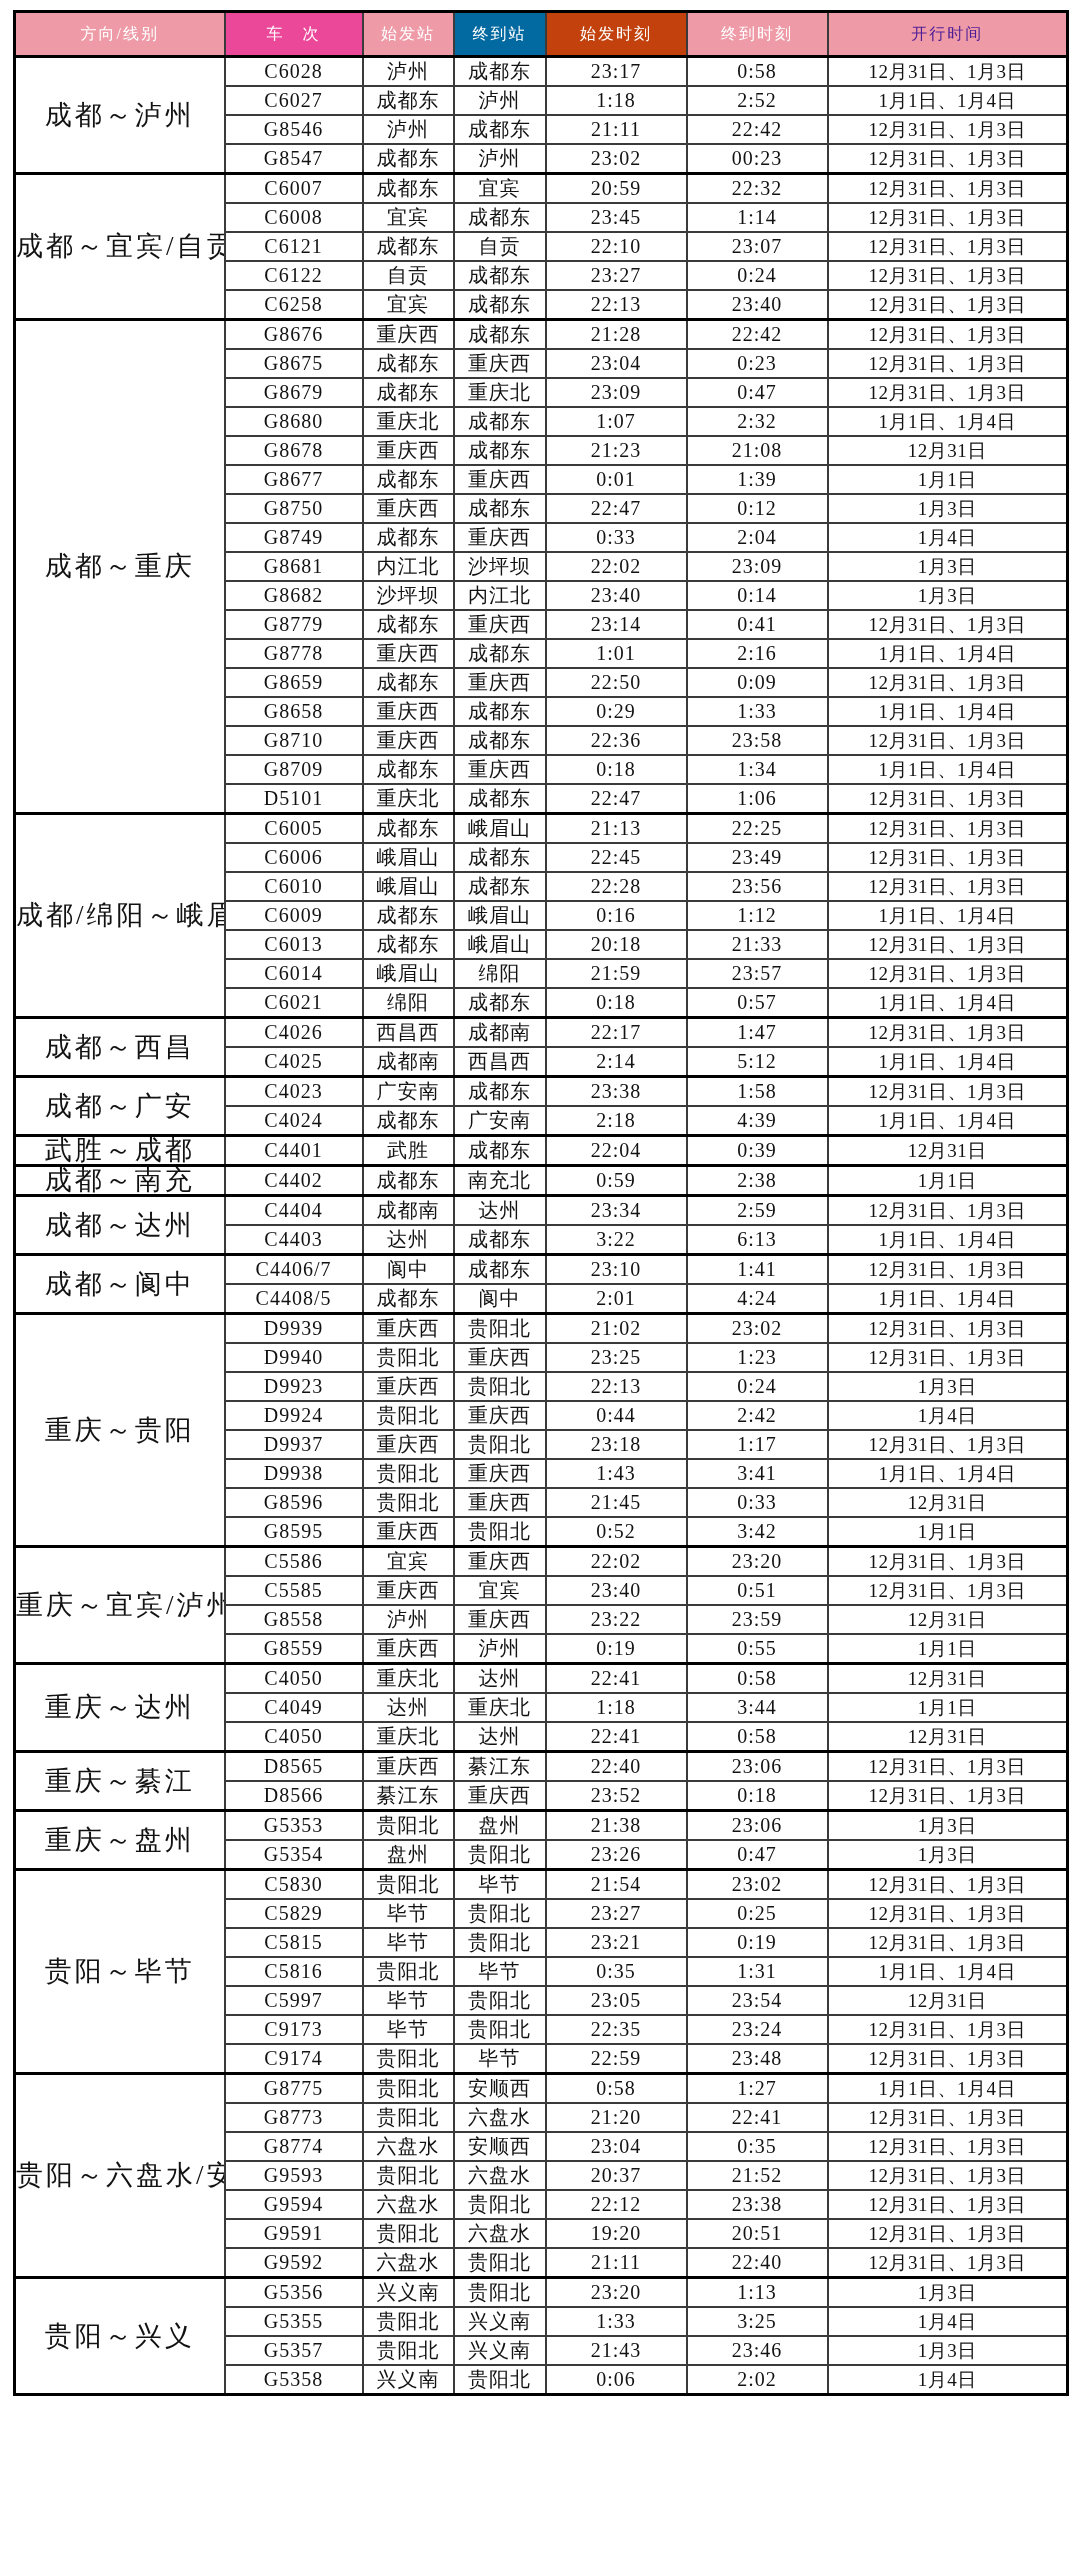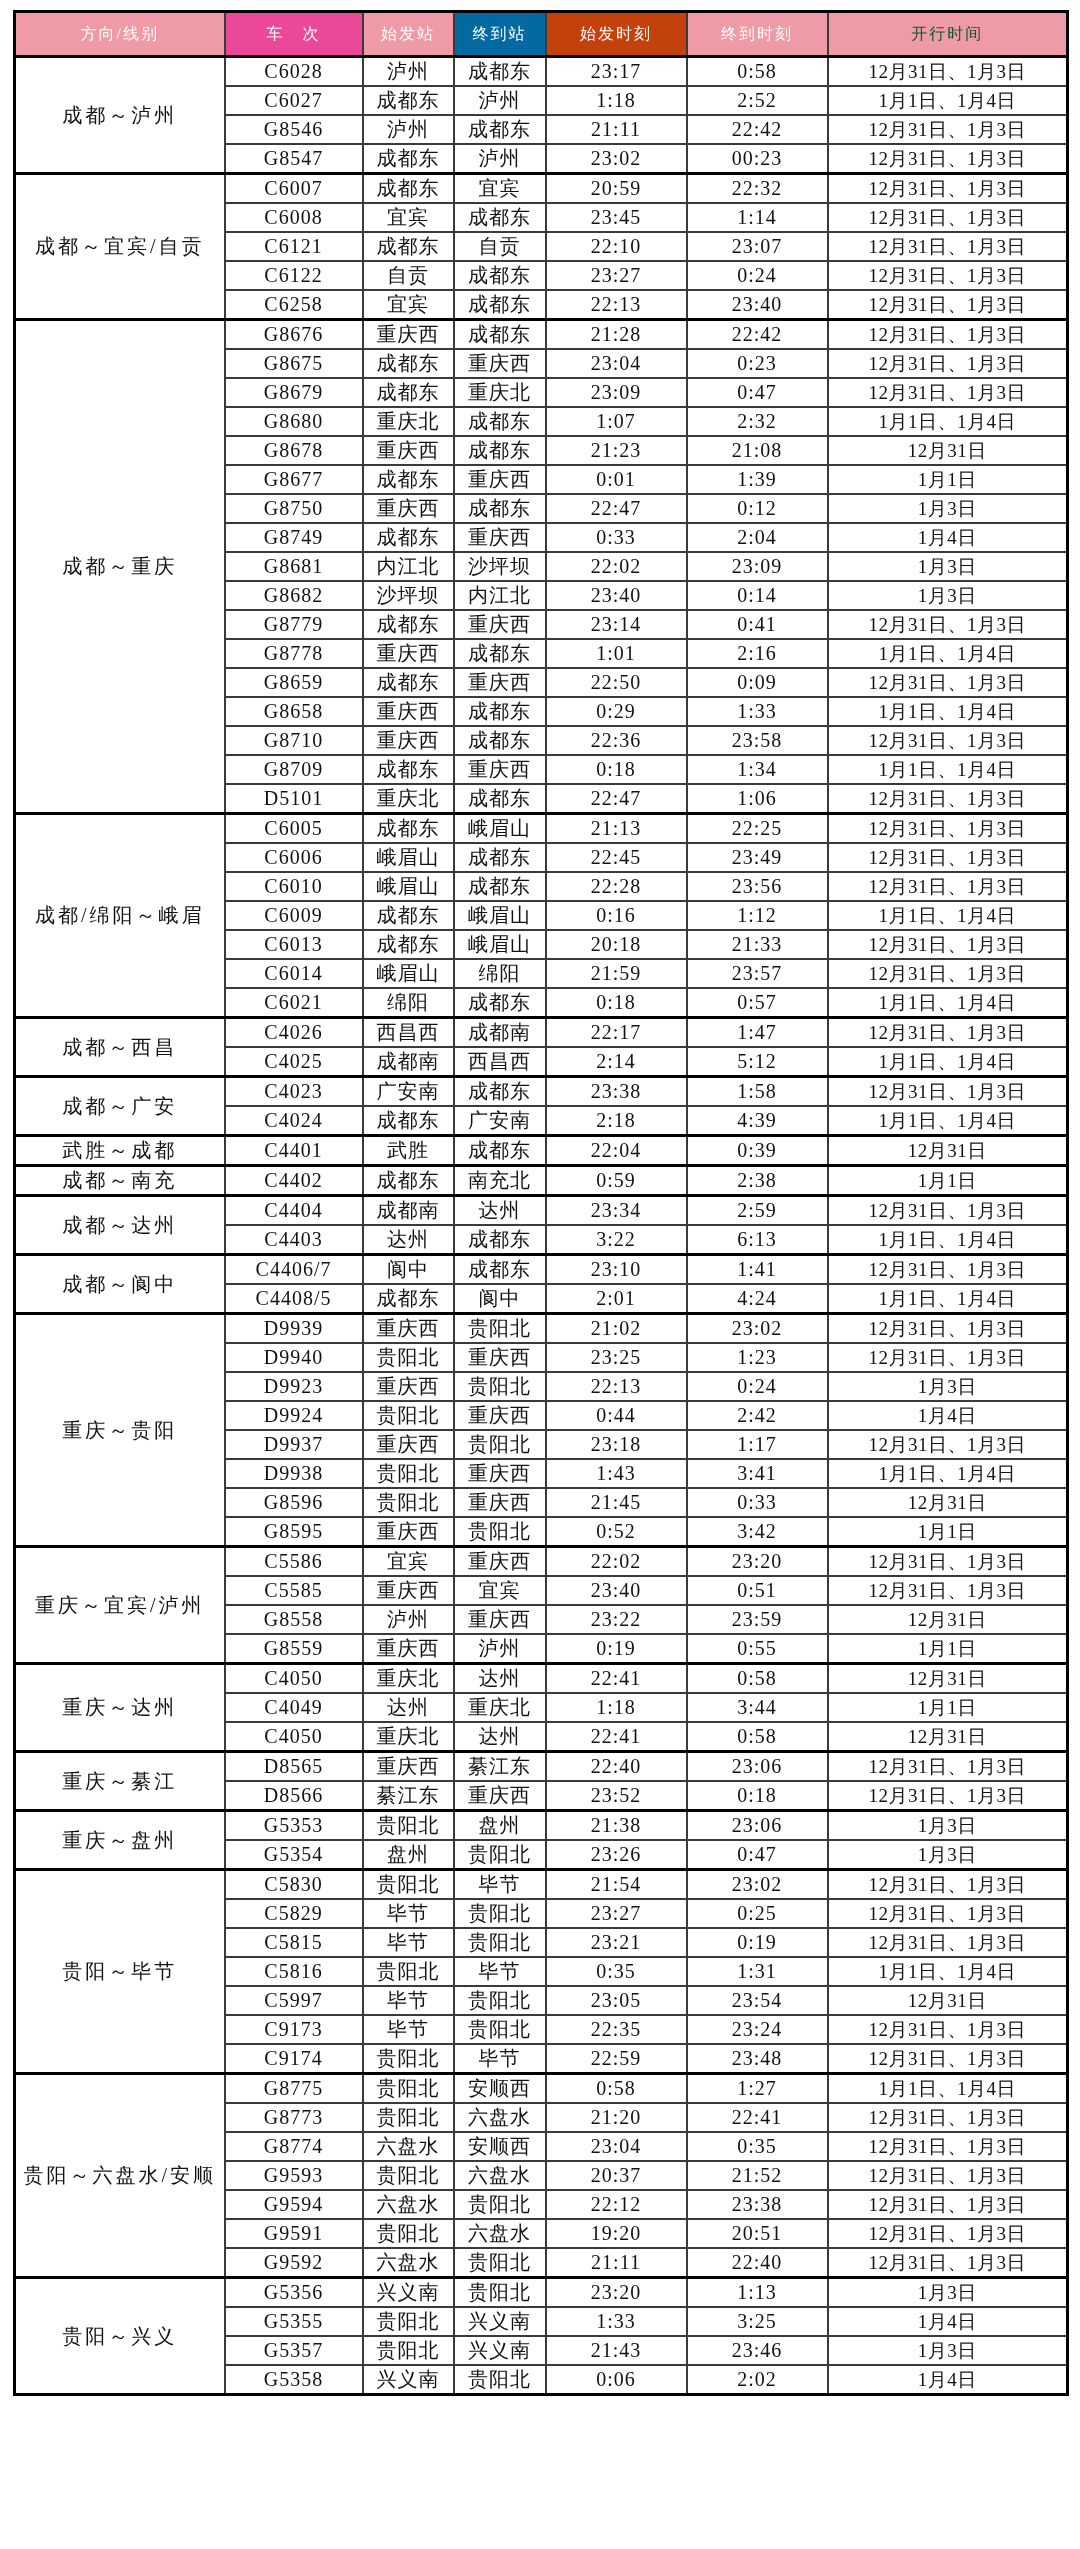--- a/index.html
+++ b/index.html
@@ -40,23 +40,22 @@
     border-bottom: 3px solid #000000;
   }
   tbody td {
     height: 27px;
     font-size: 20px;
     color: #121212;
     letter-spacing: 1px;
     line-height: 27px;
   }
   tbody td.dir {
-    font-size: 20px;
+    font-size: 27px;
     letter-spacing: 3px;
-    border-radius: 20px;
   }
   tbody td.dates {
     font-size: 19px;
     letter-spacing: 0.5px;
   }
   tr.section-start td {
     border-top: 3px solid #000000;
   }
 </style>
 </head>
@@ -73,21 +72,21 @@
     <col style="width:240px">
   </colgroup>
   <thead>
     <tr>
       <th class="hdr" style="background: rgb(238, 154, 167); color: rgb(255, 255, 255);">方向/线别</th>
       <th class="hdr" style="background: #ec4899; color: rgb(255, 255, 255);">车　次</th>
       <th class="hdr" style="background: rgb(238, 154, 167); color: rgb(255, 255, 255);">始发站</th>
       <th class="hdr" style="background: #0369a1; color: rgb(255, 255, 255);">终到站</th>
       <th class="hdr" style="background: #c2410c; color: rgb(255, 255, 255);">始发时刻</th>
       <th class="hdr" style="background: rgb(238, 154, 167); color: rgb(255, 255, 255);">终到时刻</th>
-      <th class="hdr" style="background: rgb(238, 154, 167); color: #14532d;">开行时间</th>
+      <th class="hdr" style="background: rgb(238, 154, 167); color: #4c1d95;">开行时间</th>
     </tr>
   </thead>
   <tbody>
       <tr class="section-start">
         <td rowspan="4" class="dir">成都～泸州</td>
         <td>C6028</td>
         <td>泸州</td>
         <td>成都东</td>
         <td>23:17</td>
         <td>0:58</td>

